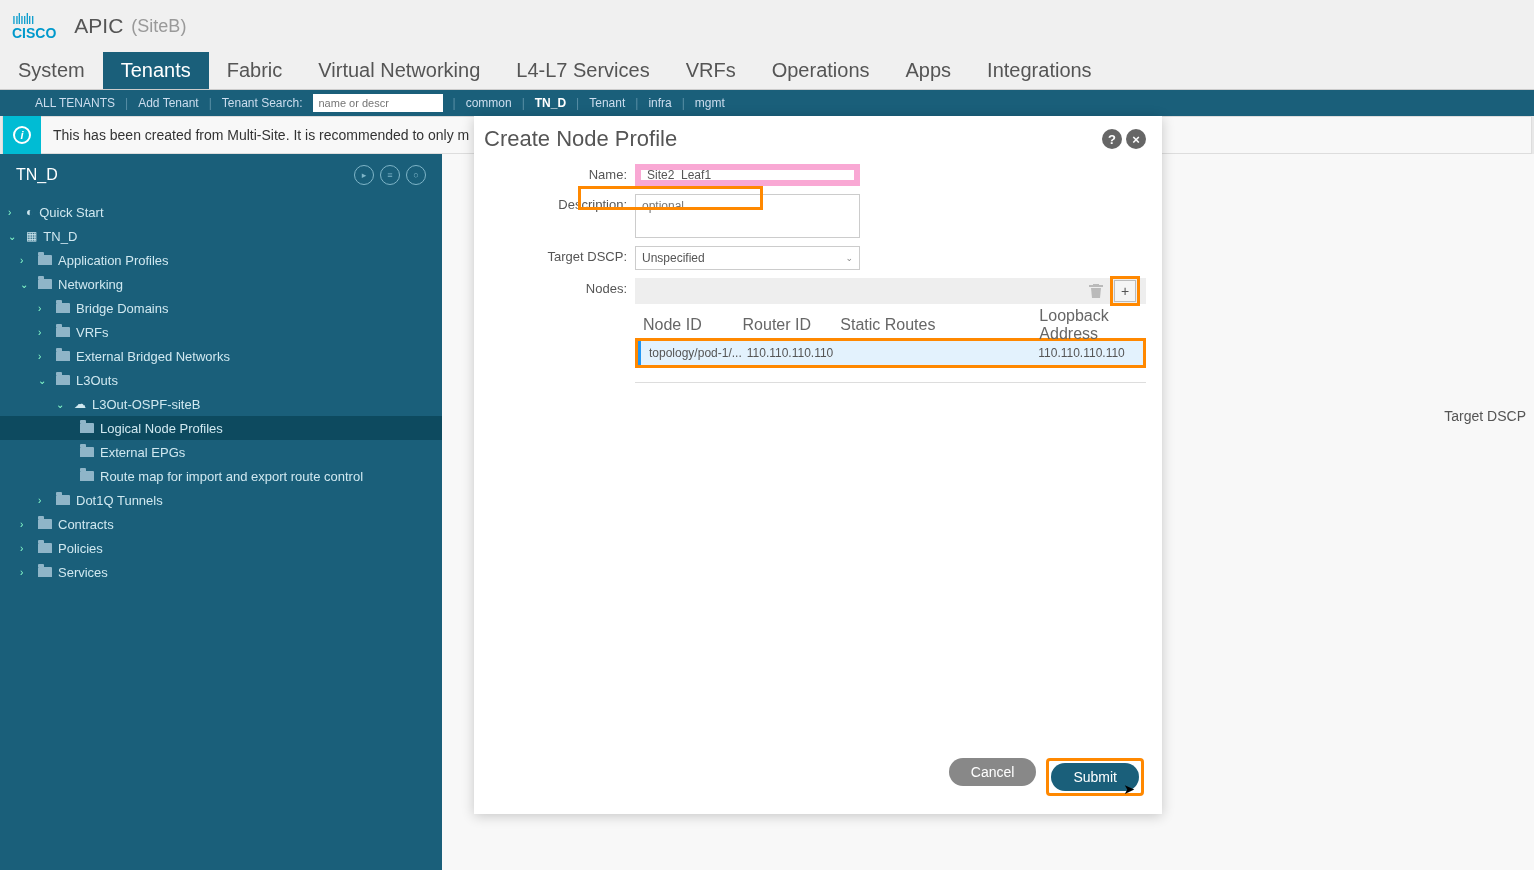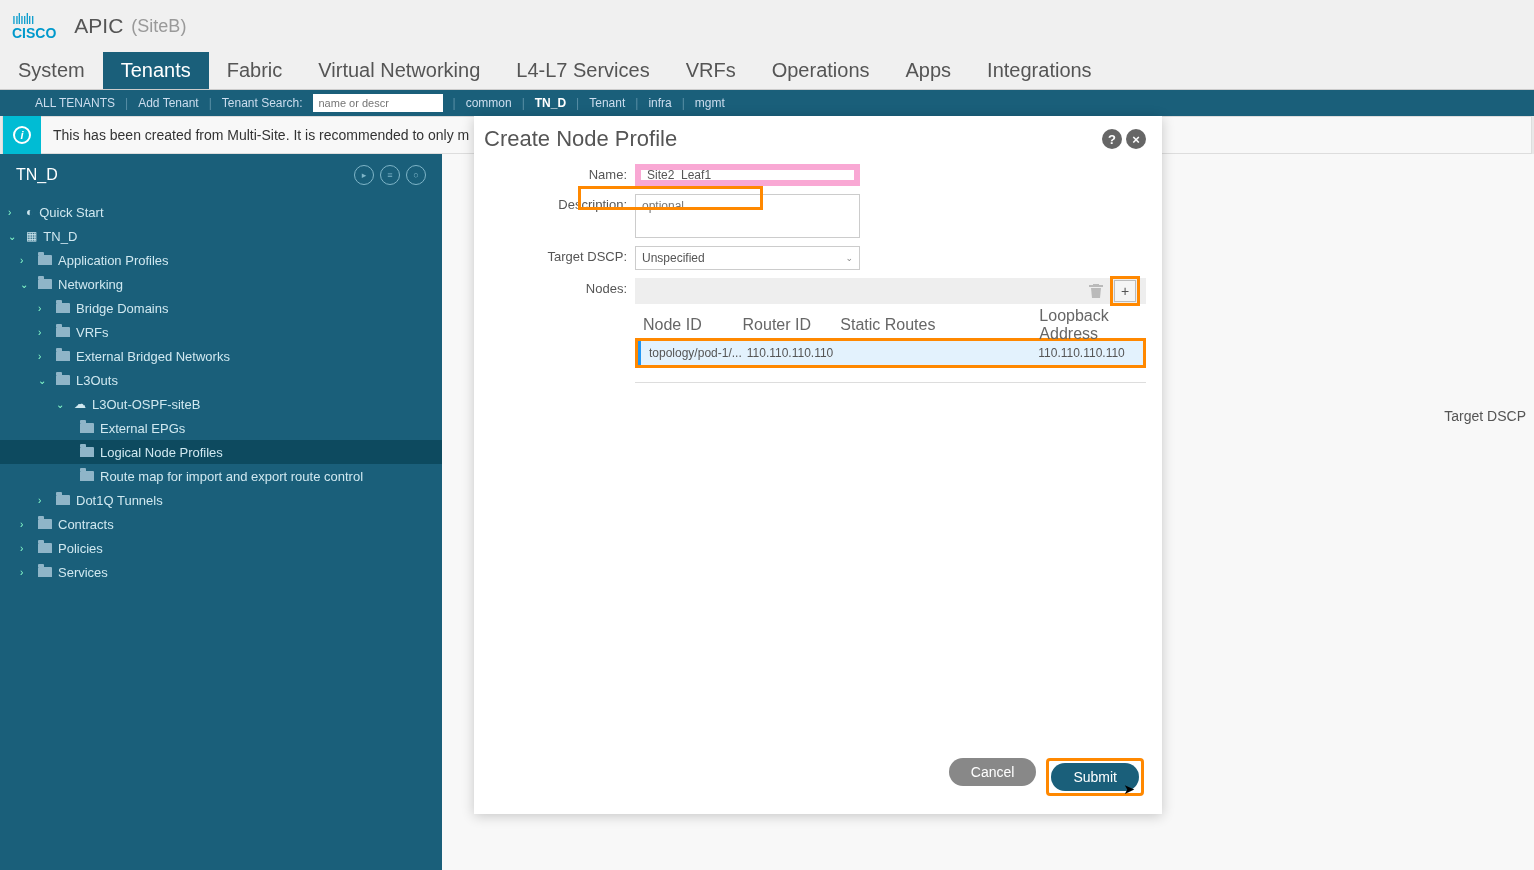--- a/index.html
+++ b/index.html
@@ -194,27 +194,27 @@
       <div class="tree-item indent-2">
           <span class="tree-toggle">⌄</span>
           <span class="folder-icon"></span>
           <span>L3Outs</span>
         </div>
       <div class="tree-item indent-3">
           <span class="tree-toggle">⌄</span>
           <span class="tree-icon">☁</span>
           <span>L3Out-OSPF-siteB</span>
         </div>
+      <div class="tree-item indent-4 selected">
+          <span class="folder-icon"></span>
+          <span>Logical Node Profiles</span>
+        </div>
       <div class="tree-item indent-4">
           <span class="folder-icon"></span>
           <span>External EPGs</span>
-        </div>
-      <div class="tree-item indent-4 selected">
-          <span class="folder-icon"></span>
-          <span>Logical Node Profiles</span>
         </div>
       <div class="tree-item indent-4">
           <span class="folder-icon"></span>
           <span>Route map for import and export route control</span>
         </div>
       <div class="tree-item indent-2">
           <span class="tree-toggle">›</span>
           <span class="folder-icon"></span>
           <span>Dot1Q Tunnels</span>
         </div>

